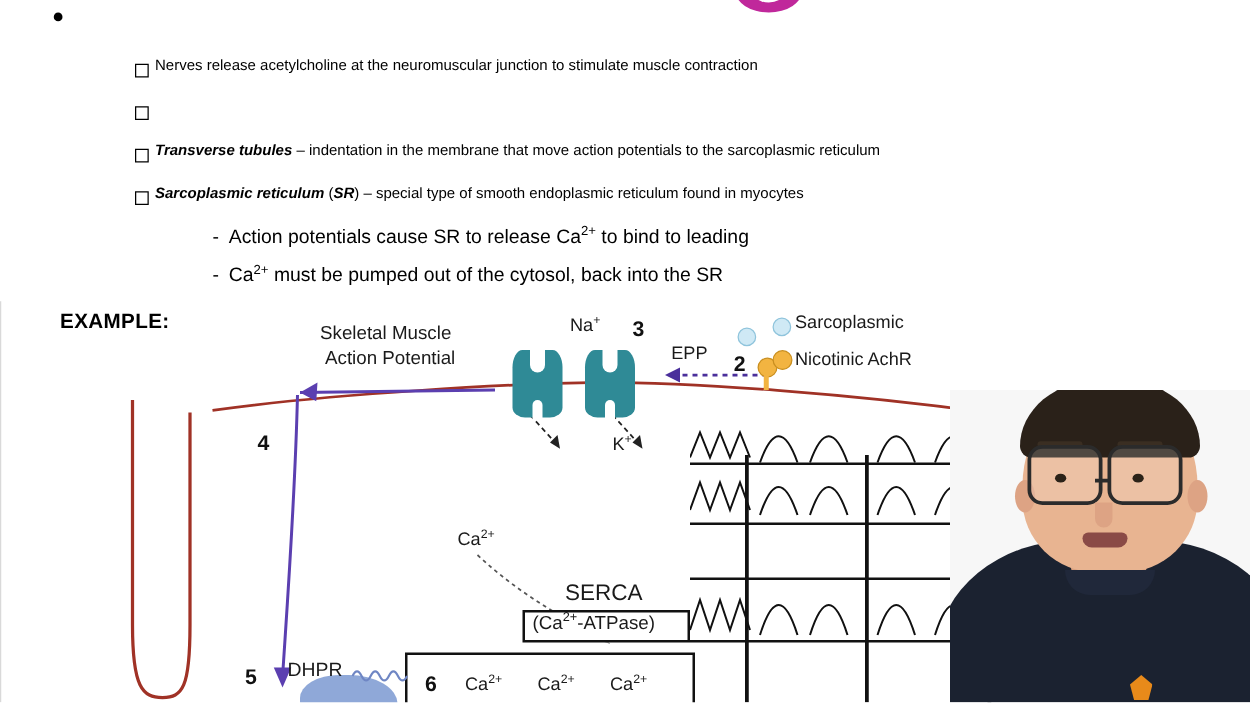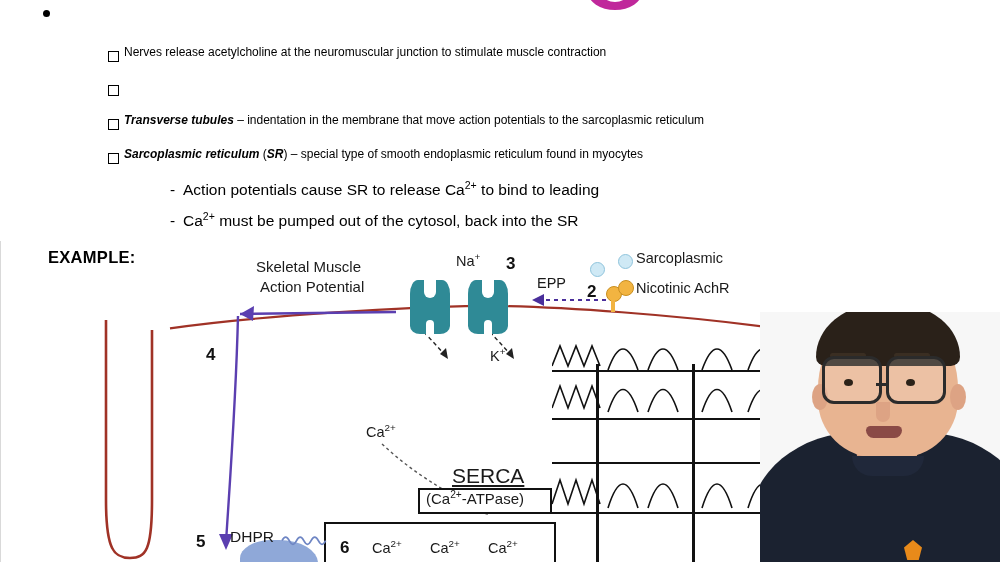--- a/index.html
+++ b/index.html
@@ -516,21 +516,21 @@
 
     <div class="d-txt" style="left:312px; top:13px;margin-left:44px;"><span>Na</span><sup>+</sup></div>
     <div class="d-txt" style="left:390px; top:108px;"><span>K</span><sup>+</sup></div>
 
     <div class="d-txt" style="left:437px; top:35px;">EPP</div>
     <div class="d-txt" style="left:536px; top:10px;">Sarcoplasmic</div>
     <div class="d-txt" style="left:536px; top:40px;">Nicotinic AchR</div>
 
     <div class="d-txt" style="left:266px; top:184px;"><span>Ca</span><sup>2+</sup></div>
 
-    <div class="d-txt" style="left:352px; top:224px; font-size:21px;text-decoration:underline;">SERCA</div>
+    <div class="d-txt" style="left:352px; top:224px; font-size:18px;">SERCA</div>
     <div class="d-txt" style="left:326px; top:250px; font-size:15px;"><span>(Ca</span><sup>2+</sup><span>-ATPase)</span></div>
 
     <div class="d-txt" style="left:130px; top:288px; font-size:15.5px;">DHPR</div>
 
     <div class="d-txt" style="left:272px; top:300px;"><span>Ca</span><sup>2+</sup></div>
     <div class="d-txt" style="left:330px; top:300px;"><span>Ca</span><sup>2+</sup></div>
     <div class="d-txt" style="left:388px; top:300px;"><span>Ca</span><sup>2+</sup></div>
 
     <div class="d-num" style="left:487px; top:42px;">2</div>
     <div class="d-num" style="left:406px; top:14px;">3</div>

